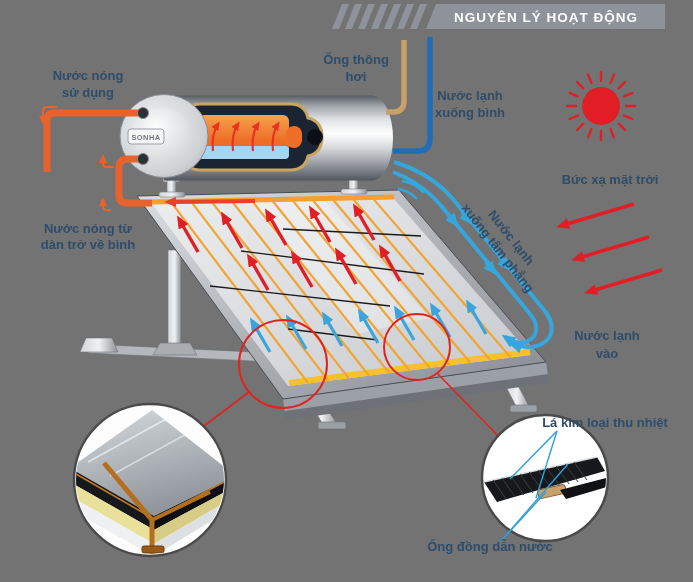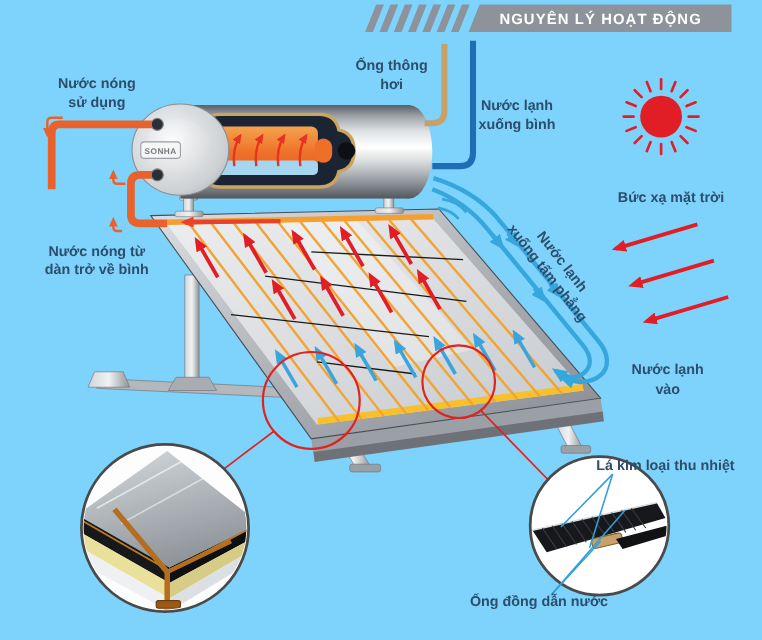--- a/index.html
+++ b/index.html
@@ -1,16 +1,16 @@
 <!DOCTYPE html>
 <html><head>
 <meta charset="utf-8">
 <style>
   html,body{margin:0;padding:0;background:#ffffff;}
-  .stage{position:relative;width:693px;height:582px;background:#7dd3fc;overflow:hidden;}
+  .stage{position:relative;width:693px;height:582px;background:#737373;overflow:hidden;}
   svg{display:block;}
   .lbl{font-family:"Liberation Sans",sans-serif;font-size:13px;font-weight:600;fill:#2e4d6b;text-anchor:middle;}
   .title{font-family:"Liberation Sans",sans-serif;font-size:13.5px;font-weight:700;fill:#ffffff;letter-spacing:1px;text-anchor:middle;}
   .brand{font-family:"Liberation Sans",sans-serif;font-size:7.5px;font-weight:700;fill:#74777c;letter-spacing:.4px;text-anchor:middle;}
 </style>
 </head>
 <body>
 
 <div class="stage">
 <svg width="693" height="582" viewBox="0 0 693 582" xmlns="http://www.w3.org/2000/svg">

